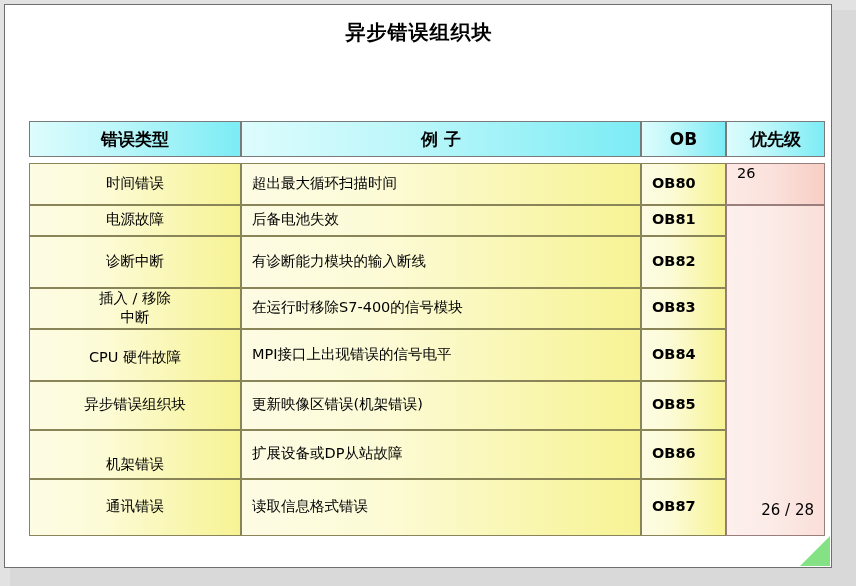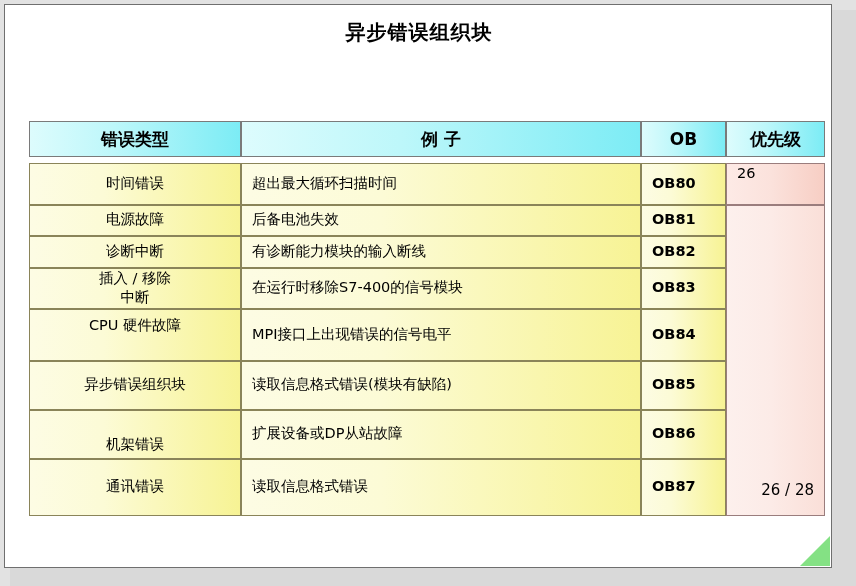--- a/index.html
+++ b/index.html
@@ -164,44 +164,44 @@
         <td class="cell-priority">26</td>
       </tr>
 
       <tr style="height:31px">
         <td class="cell-type nowrap">电源故障</td>
         <td class="cell-example">后备电池失效</td>
         <td class="cell-ob">OB81</td>
         <td class="cell-priority-merged" rowspan="7">26 / 28</td>
       </tr>
 
-      <tr style="height:32px">
+      <tr style="height:52px">
         <td class="cell-type nowrap">诊断中断</td>
         <td class="cell-example">有诊断能力模块的输入断线</td>
         <td class="cell-ob">OB82</td>
       </tr>
 
       <tr style="height:36px">
         <td class="cell-type">
           <div>插入 / 移除</div>
           <div>中断</div>
         </td>
         <td class="cell-example">在运行时移除S7-400的信号模块</td>
         <td class="cell-ob">OB83</td>
       </tr>
 
       <tr style="height:52px">
-        <td class="cell-type nowrap" style="vertical-align:top;padding-top:6px">CPU 硬件故障</td>
+        <td class="cell-type nowrap" style="vertical-align:top;padding-top:18px">CPU 硬件故障</td>
         <td class="cell-example">MPI接口上出现错误的信号电平</td>
         <td class="cell-ob">OB84</td>
       </tr>
 
       <tr style="height:49px">
         <td class="cell-type nowrap">异步错误组织块</td>
-        <td class="cell-example">读取信息格式错误(模块有缺陷)</td>
+        <td class="cell-example">更新映像区错误(机架错误)</td>
         <td class="cell-ob">OB85</td>
       </tr>
 
       <tr style="height:49px">
         <td class="cell-type nowrap" style="vertical-align:top;padding-top:24px">机架错误</td>
         <td class="cell-example">扩展设备或DP从站故障</td>
         <td class="cell-ob">OB86</td>
       </tr>
 
       <tr style="height:57px">

